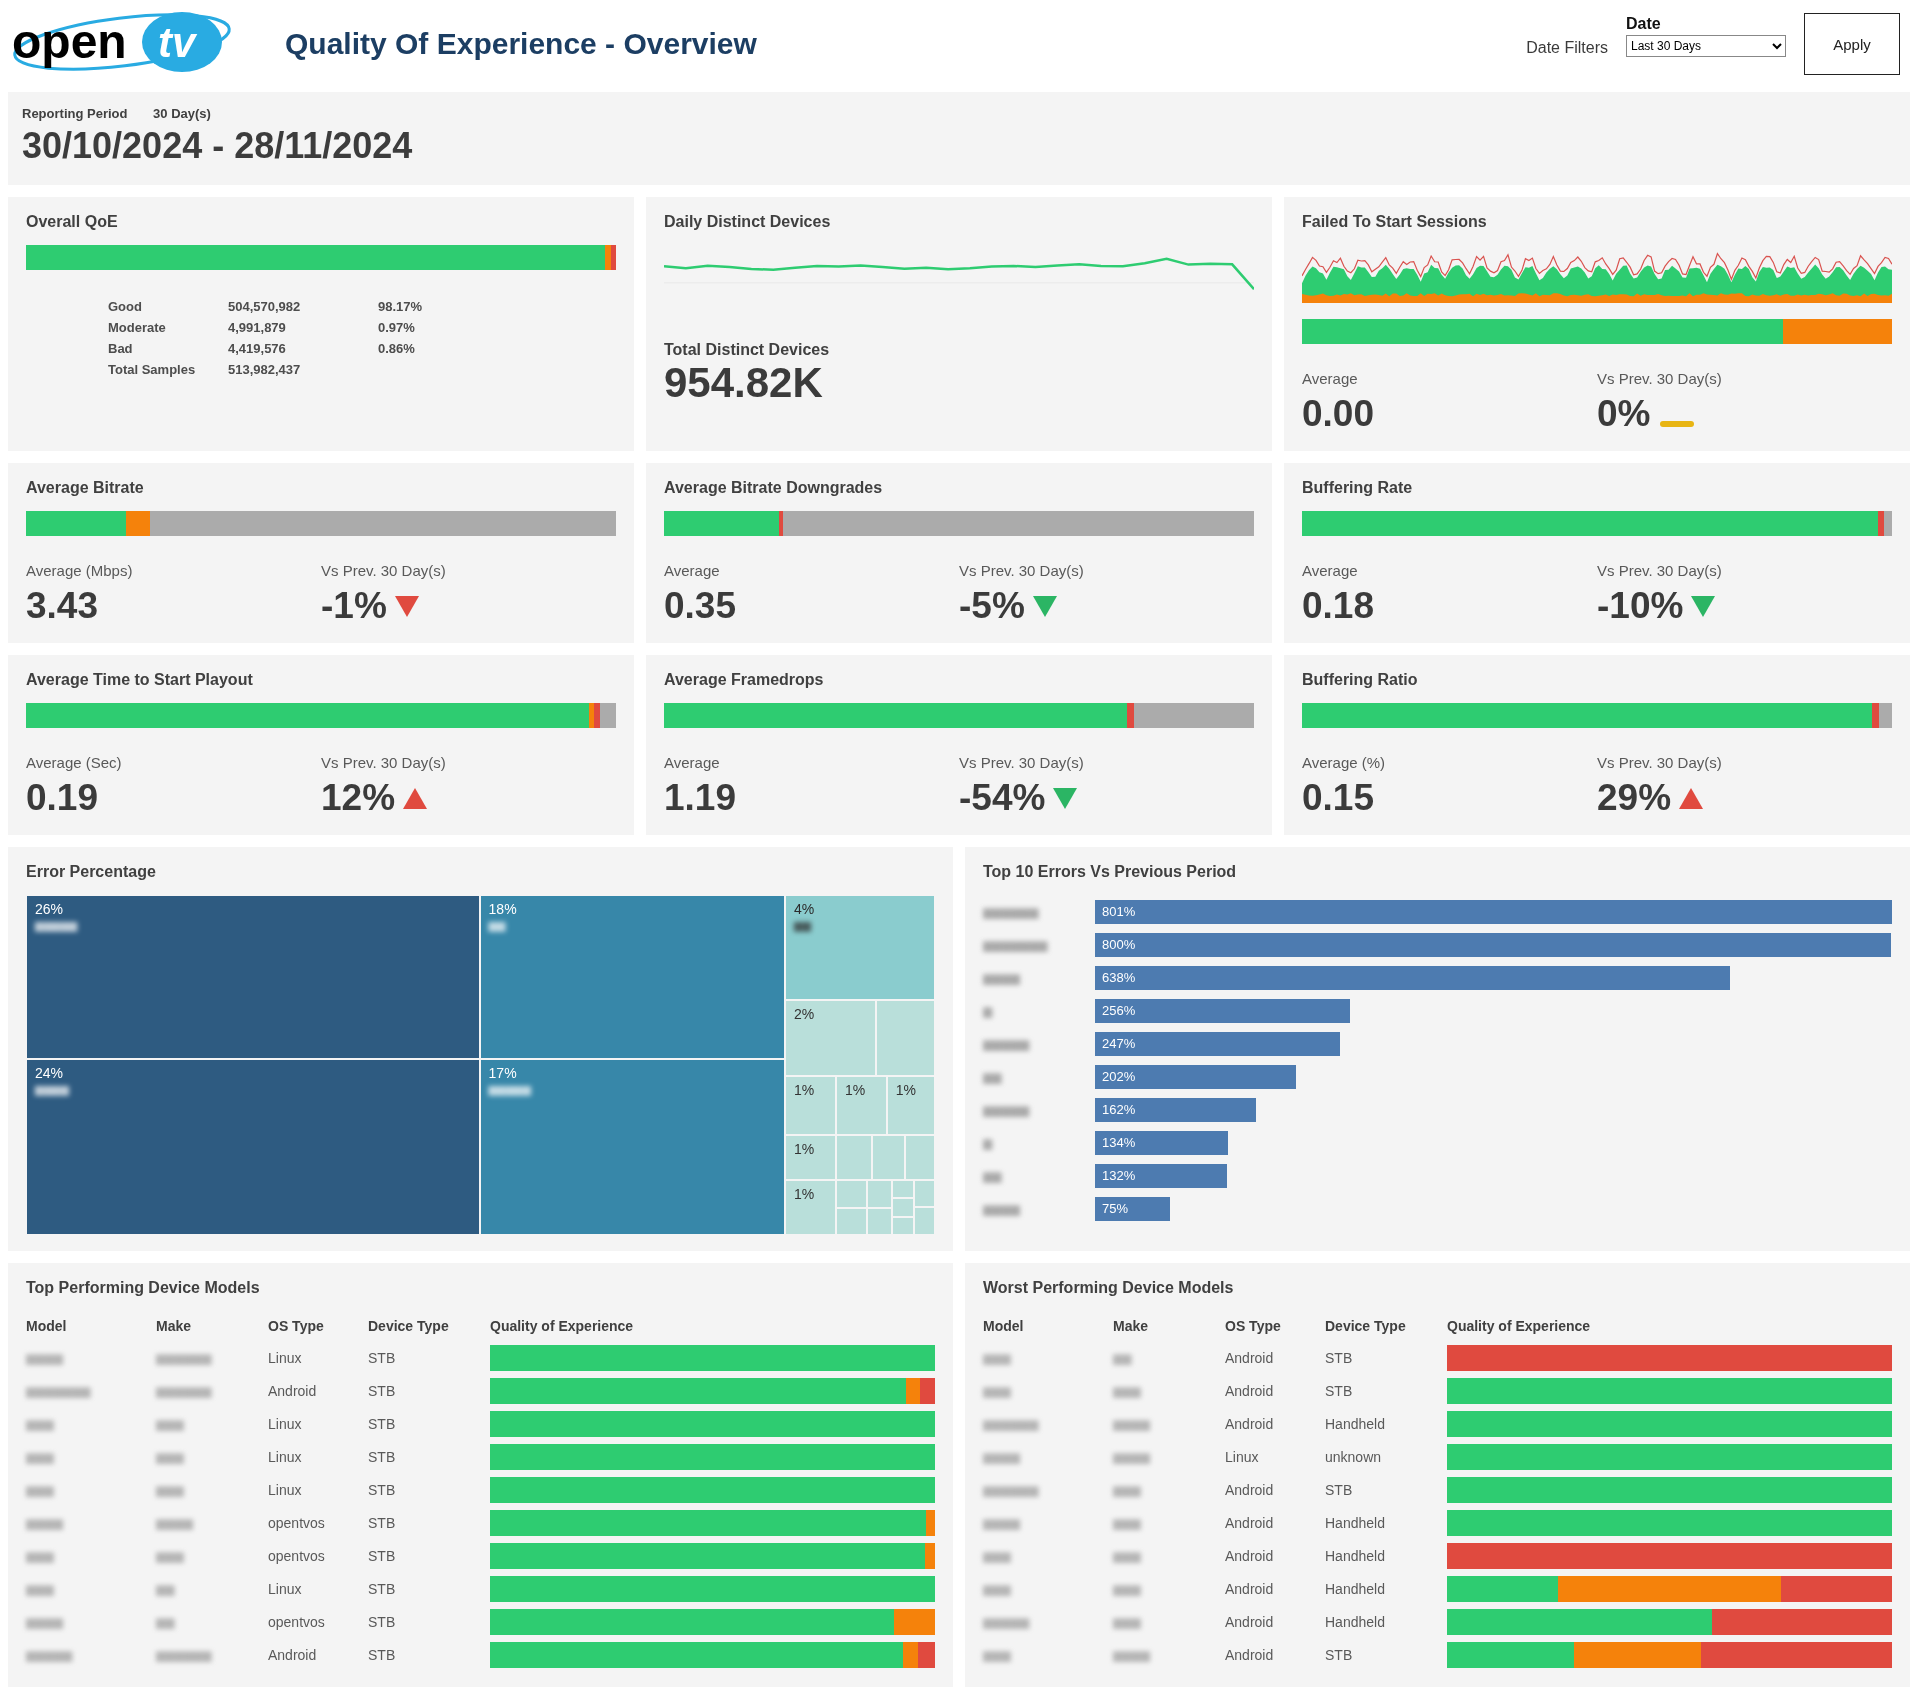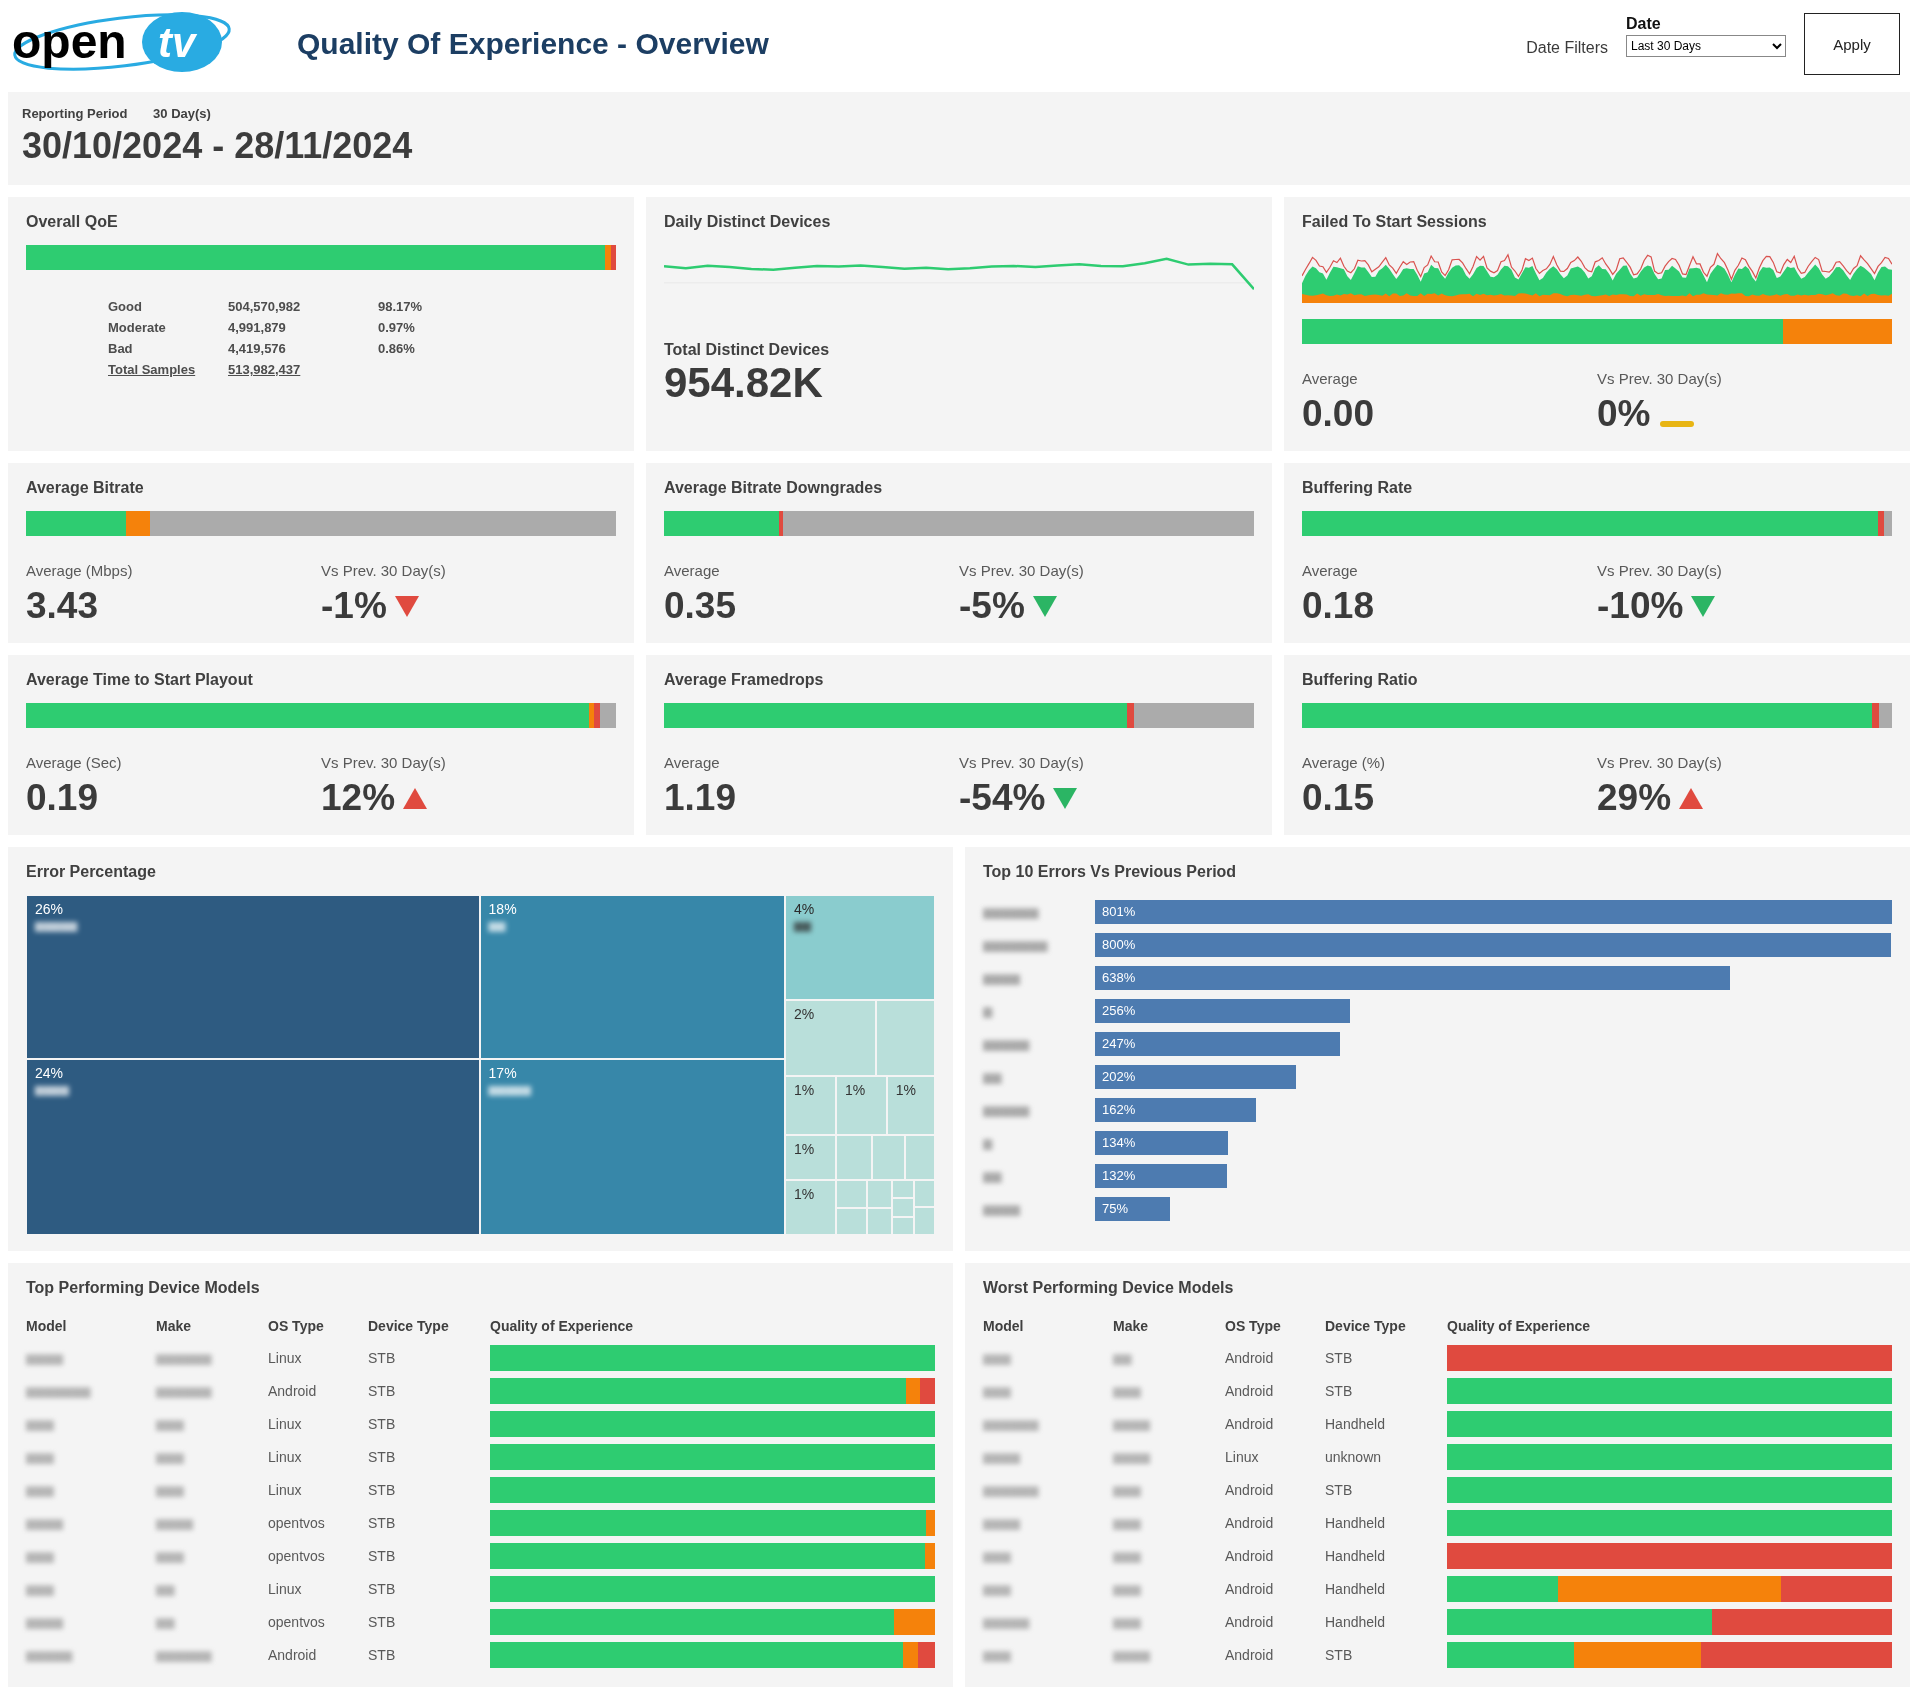--- a/index.html
+++ b/index.html
@@ -1,19 +1,19 @@
 <!DOCTYPE html>
 <html><head>
 <meta charset="utf-8">
 <style>
   html,body{margin:0;padding:0;background:#fff;font-family:"Liberation Sans",sans-serif;color:#404040;}
   .wrap{width:1918px;}
 
   
-  .header{display:flex;align-items:center;height:88px;padding:0 10px;background:#fff;gap:12px;}
+  .header{display:flex;align-items:center;height:88px;padding:0 10px;background:#fff;}
   .logo{flex:0 0 235px;}
   .page-title{font-size:30px;font-weight:bold;color:#1c3e63;margin-left:40px;flex:1;}
   .hdr-right{display:flex;align-items:flex-start;gap:18px;padding-right:8px;}
   .show-filters{font-size:16px;color:#3b3b3b;margin-top:26px;cursor:pointer;}
   .date-group{display:flex;flex-direction:column;margin-top:2px;}
   .date-label{font-size:16px;font-weight:bold;color:#111;margin-bottom:2px;}
   .date-select{width:160px;height:22px;font-size:12px;border:1px solid #888;background:#fff;}
   .apply-btn{width:96px;height:62px;background:#fff;border:1px solid #222;font-size:15px;color:#222;cursor:pointer;}
 
   
@@ -27,21 +27,21 @@
   .card{background:#f4f4f4;padding:16px 18px;}
   .card-title{font-size:16px;font-weight:bold;color:#404040;margin-bottom:14px;}
   .hbar{display:flex;height:25px;overflow:hidden;background:transparent;margin-top:8px;}
   .seg{height:100%;}
   .bg-green{background:#2ecc71}.bg-orange{background:#f5820b}.bg-red{background:#e04a3f}.bg-gray{background:#ababab}
 
   
   .qoe-legend{margin:26px 0 0 48px;}
   .leg-row{display:grid;grid-template-columns:34px 120px 150px 80px;align-items:center;height:21px;font-size:13px;font-weight:bold;color:#4d4d4d;}
   .leg-dot{width:15px;height:15px;border-radius:50%;}
-  .leg-total{display:grid;grid-template-columns:34px 120px 150px 80px;height:21px;font-size:13px;font-weight:bold;color:#4d4d4d;align-items:center;text-decoration:underline;}
+  .leg-total{display:grid;grid-template-columns:34px 120px 150px 80px;height:21px;font-size:13px;font-weight:bold;color:#4d4d4d;align-items:center;}
 
   
   .spark-svg{width:100%;height:56px;display:block;margin-top:2px;}
   .dev-total-label{font-size:16px;font-weight:bold;color:#404040;margin-top:40px;}
   .dev-total-value{font-size:42px;font-weight:bold;color:#3b3b3b;}
 
   
   .area-svg{width:100%;height:58px;display:block;}
 
   .stat-row{display:flex;margin-top:26px;}

